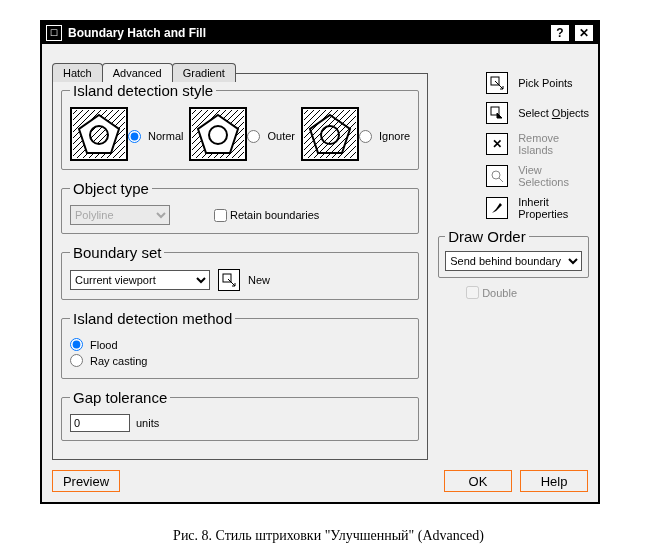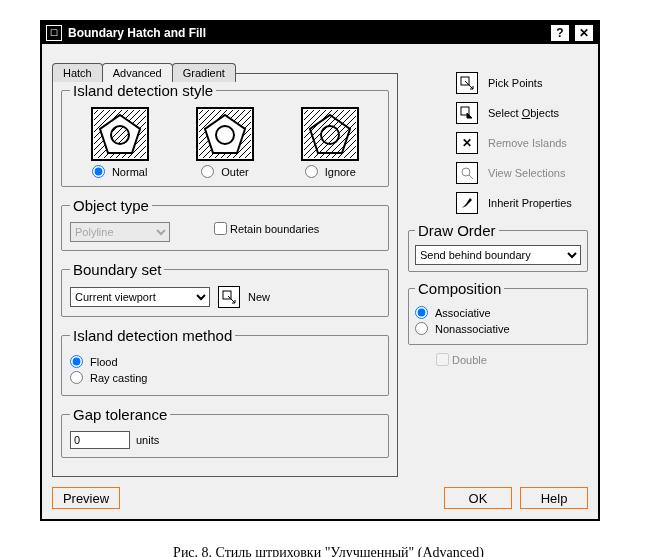--- a/index.html
+++ b/index.html
@@ -96,21 +96,20 @@
     font-size: 15px;
     padding: 0 3px;
   }
   .detect-row {
     display: flex;
     justify-content: space-around;
     gap: 6px;
   }
   .detect-item {
     display: flex;
-    flex-direction: column;
     align-items: center;
   }
   .swatch {
     width: 58px; height: 54px;
     border: 2px solid #000;
     background: #fff;
     display: flex; align-items: center; justify-content: center;
     position: relative;
     overflow: hidden;
   }
@@ -118,21 +117,21 @@
   .radio-row, .radio-opt {
     display: flex;
     align-items: center;
     gap: 4px;
     margin-top: 4px;
     font-size: 11px;
   }
   .radio-opt input, .radio-row input, .check-row input { margin: 0 3px 0 0; }
   .obj-row {
     display: flex;
-    align-items: flex-start;
+    align-items: center;
     gap: 16px;
   }
   select.drop {
     height: 20px;
     font-size: 11px;
     border: 1px solid #555;
     background: #fff;
   }
   select.drop:disabled { background: #e8e8e8; color: #888; }
   .check-row { display: flex; align-items: center; font-size: 11px; margin-left: 28px; }
@@ -365,33 +364,20 @@
           <span class="side-label">Inherit Properties</span>
         </div>
 
         <fieldset>
           <legend>Draw Order</legend>
           <select class="drop" style="width:100%">
             <option>Send behind boundary</option>
           </select>
         </fieldset>
 
-        <fieldset>
-          <legend>Composition</legend>
-          <div class="vlist">
-            <label class="radio-opt">
-              <input type="radio" name="comp" checked="" style="">
-              <span>Associative</span>
-            </label>
-            <label class="radio-opt">
-              <input type="radio" name="comp" style="">
-              <span>Nonassociative</span>
-            </label>
-          </div>
-        </fieldset>
 
         <label class="check-row" style="color:#888">
           <input type="checkbox" disabled="" style="">
           <span>Double</span>
         </label>
       </div>
     </div>
 
     <div class="dlg-buttons">
       <button class="dlg">Preview</button>

